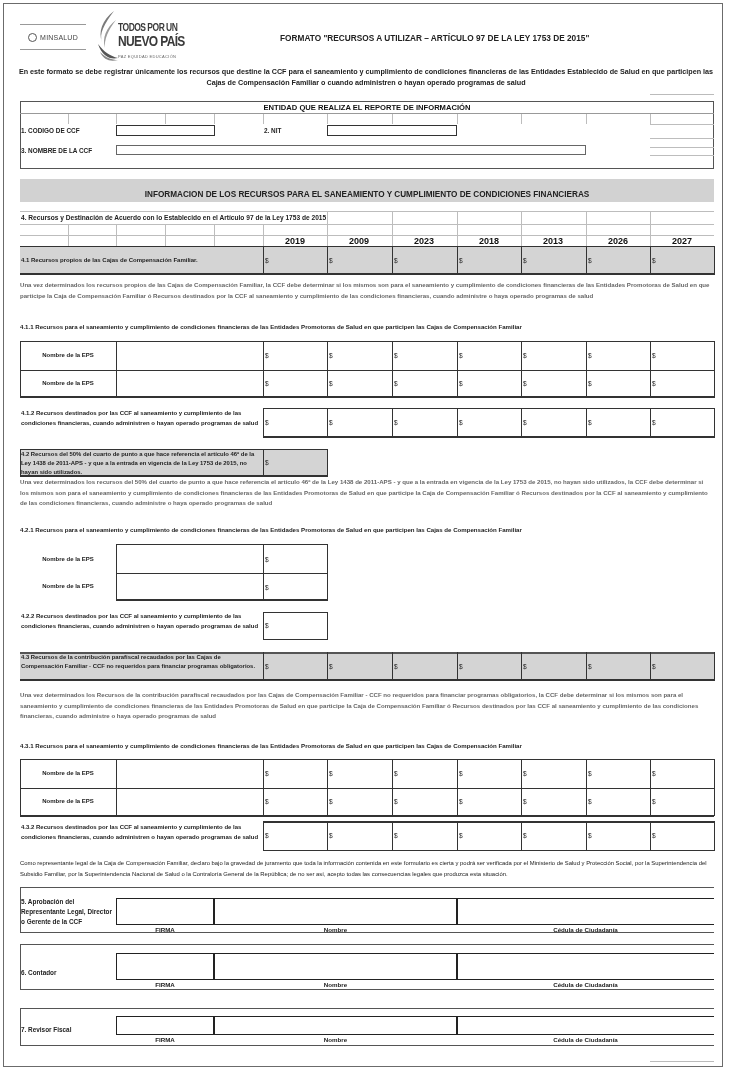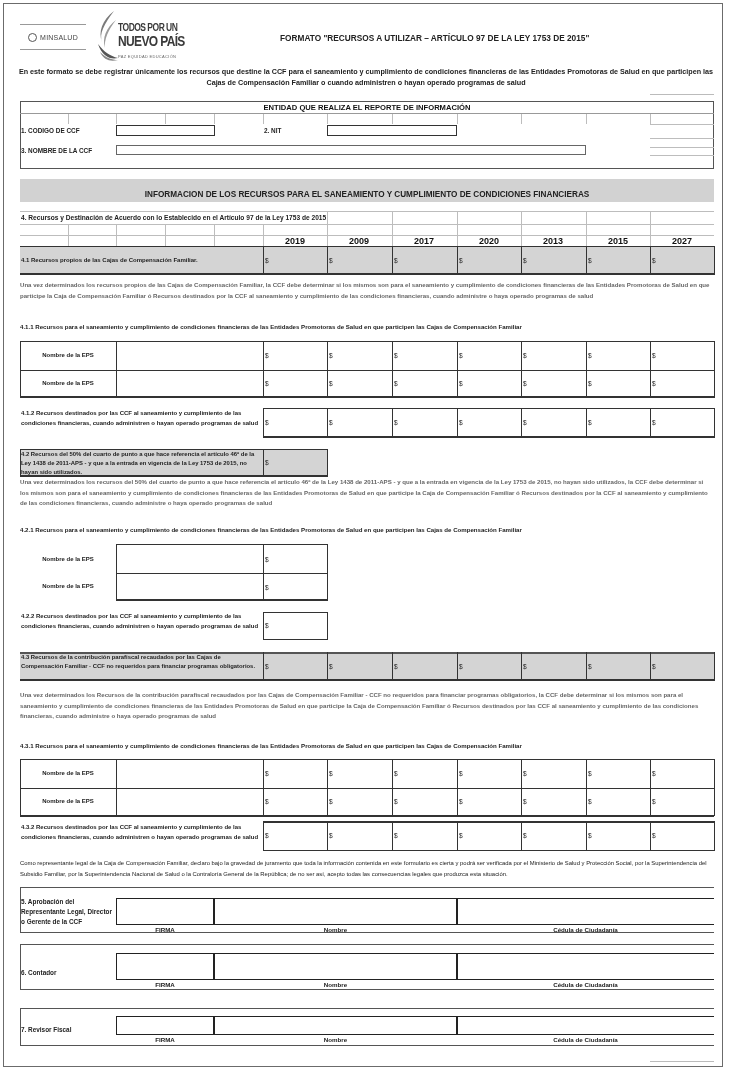--- a/index.html
+++ b/index.html
@@ -55,21 +55,21 @@
     <path d="M18 1 C6 10 2 22 6 32 C3 24 8 14 18 1 Z" fill="#7a7a7a"></path>
     <path d="M20 10 C10 18 6 28 9 38 C8 30 12 20 20 10 Z" fill="#9a9a9a"></path>
     <path d="M2 34 C8 42 14 46 22 48 C14 50 6 46 2 34 Z" fill="#555"></path>
     <path d="M4 42 C10 48 16 50 22 50 C14 52 8 50 4 42 Z" fill="#888"></path>
   </svg>
   <span class="t1">TODOS POR UN</span>
   <span class="t2">NUEVO PAÍS</span>
   <span class="t3">PAZ EQUIDAD EDUCACIÓN</span>
 </div>
 <div class="abs title">FORMATO  "RECURSOS A UTILIZAR – ARTÍCULO 97 DE LA LEY 1753 DE 2015"</div>
-<div class="abs intro">En este formato  se debe registrar  únicamente los recursos  que destine la CCF para el saneamiento y cumplimiento de condiciones financieras de las Entidades Promotoras de Salud en que participen las Cajas de Compensación Familiar o cuando administren o hayan operado  programas de salud</div>
+<div class="abs intro">En este formato  se debe registrar  únicamente los recursos  que destine la CCF para el saneamiento y cumplimiento de condiciones financieras de las Entidades Establecido de Salud en que participen las Cajas de Compensación Familiar o cuando administren o hayan operado  programas de salud</div>
 <div class="hline" style="left:650px; top:94px; width:64px;"></div>
 
 <div class="section-box" style="left:20px; top:101px; width:694px; height:68px;"></div>
 <div class="gl" style="left:20px; top:113px; width:694px; height:1px; background:#999;"></div>
 <div class="abs entity-title">ENTIDAD QUE REALIZA  EL REPORTE DE INFORMACIÓN</div>
 
 <div class="gl" style="left:68px; top:114px; width:1px; height:10px;"></div>
 <div class="gl" style="left:116px; top:114px; width:1px; height:10px;"></div>
 <div class="gl" style="left:165px; top:114px; width:1px; height:10px;"></div>
 <div class="gl" style="left:214px; top:114px; width:1px; height:10px;"></div>
@@ -114,24 +114,24 @@
     <div class="gl" style="left: 327px; top: 211px; width: 1px; height: 13px;"></div>
     <div class="gl" style="left: 392px; top: 211px; width: 1px; height: 13px;"></div>
     <div class="gl" style="left: 457px; top: 211px; width: 1px; height: 13px;"></div>
     <div class="gl" style="left: 521px; top: 211px; width: 1px; height: 13px;"></div>
     <div class="gl" style="left: 586px; top: 211px; width: 1px; height: 13px;"></div>
     <div class="gl" style="left: 650px; top: 211px; width: 1px; height: 13px;"></div>
   </div>
 <div id="year-headers">
     <div class="year" style="left: 263px; top: 236px;">2019</div>
     <div class="year" style="left: 327px; top: 236px;">2009</div>
-    <div class="year" style="left: 392px; top: 236px;">2017</div>
-    <div class="year" style="left: 457px; top: 236px;">2020</div>
+    <div class="year" style="left: 392px; top: 236px;">2023</div>
+    <div class="year" style="left: 457px; top: 236px;">2018</div>
     <div class="year" style="left: 521px; top: 236px;">2013</div>
-    <div class="year" style="left: 586px; top: 236px;">2015</div>
+    <div class="year" style="left: 586px; top: 236px;">2026</div>
     <div class="year" style="left: 650px; top: 236px;">2027</div>
   </div>
 
 <div class="row-shaded" style="left:20px; top:246px; width:694px; height:29px;"></div>
 <div class="rowlabel" style="left:21px; top:256px; white-space:nowrap;">4.1   Recursos propios de las Cajas de Compensación Familiar.</div>
 <div id="row41-cells">
     <div class="abs" style="left: 263px; top: 246px; width: 1px; height: 29px; background: rgb(51, 51, 51);"></div>
     <div class="dollar" style="left: 265px; top: 256.5px;">$</div>
     <div class="abs" style="left: 327px; top: 246px; width: 1px; height: 29px; background: rgb(51, 51, 51);"></div>
     <div class="dollar" style="left: 329px; top: 256.5px;">$</div>

